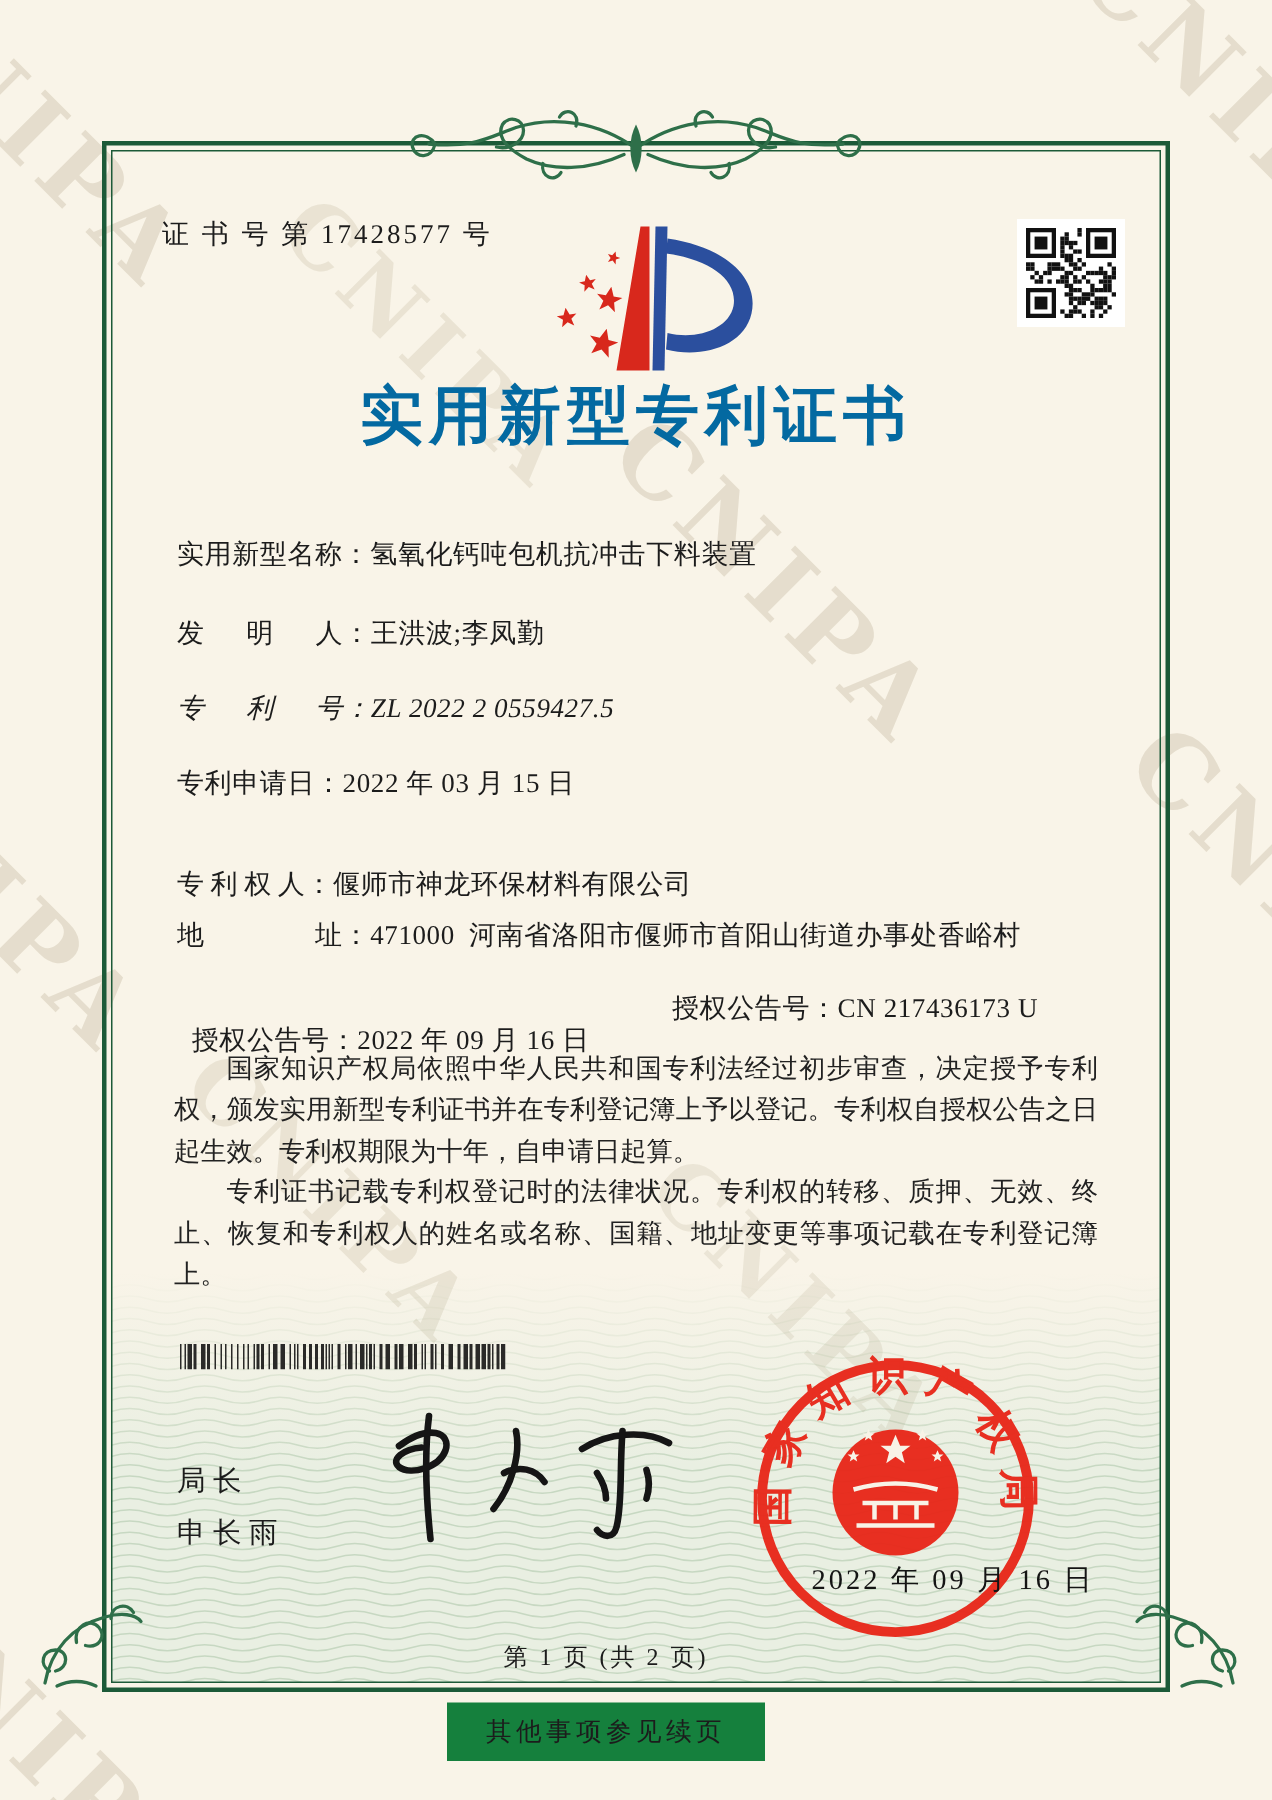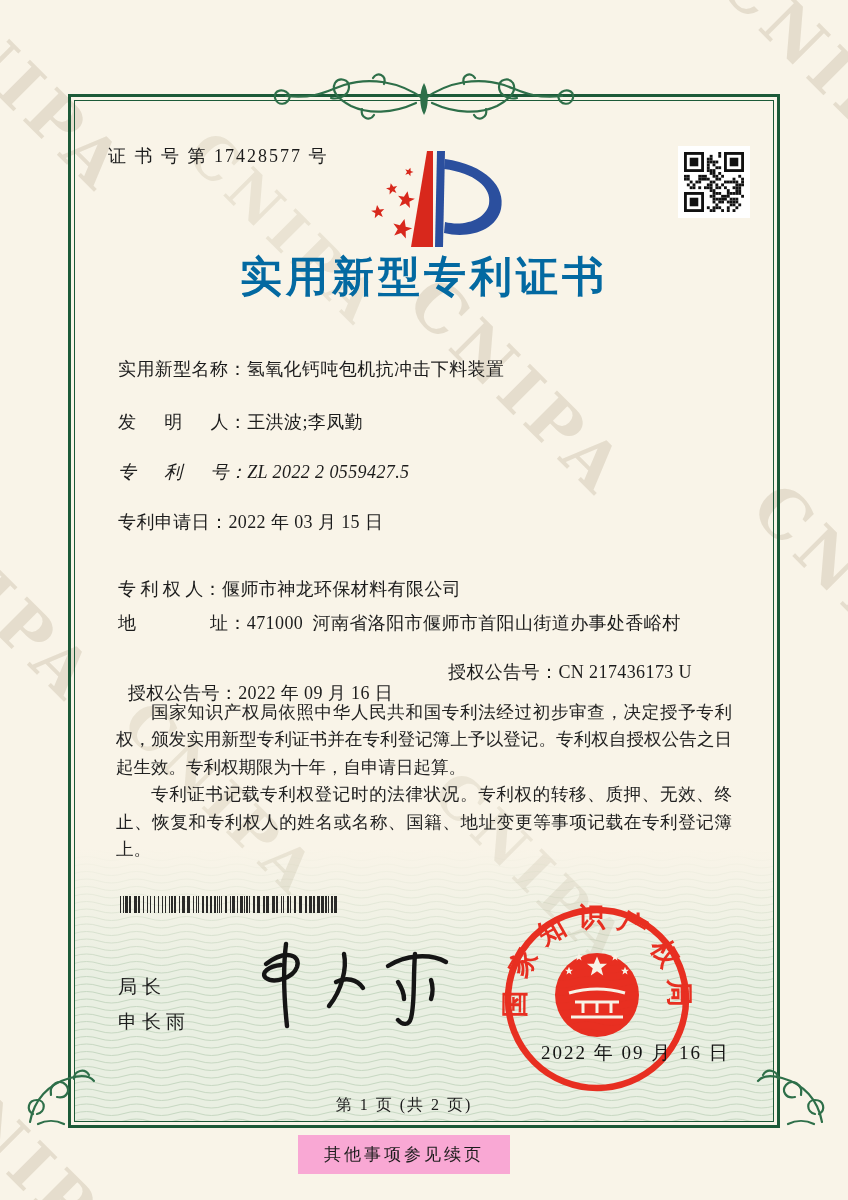--- a/index.html
+++ b/index.html
@@ -64,21 +64,21 @@
   .paras p{margin:0;text-indent:2em;}
   .barcode{position:absolute;left:120px;top:896px;z-index:6;}
   .signer-title{position:absolute;left:118px;top:974px;z-index:6;font-size:19px;letter-spacing:5px;}
   .signer-name{position:absolute;left:118px;top:1009px;z-index:6;font-size:19px;letter-spacing:5px;}
   .signature{position:absolute;left:248px;top:934px;z-index:7;}
   .seal{position:absolute;left:495px;top:897px;z-index:6;opacity:.96;}
   .seal-date{position:absolute;left:541px;top:1040px;z-index:7;font-size:19px;letter-spacing:2px;color:#141414;white-space:pre;}
   .page-no{position:absolute;left:404px;top:1095px;transform:translateX(-50%);z-index:6;font-size:16px;letter-spacing:2px;white-space:pre;}
   .cont-note{
     position:absolute;left:404px;top:1135px;transform:translateX(-50%);z-index:6;
-    background:#f9a8d4;padding:8px 26px;font-size:17px;letter-spacing:3px;white-space:nowrap;
+    background:#15803d;padding:8px 26px;font-size:17px;letter-spacing:3px;white-space:nowrap;
   }
 </style>
 </head>
 <body>
 
 <div class="watermark w1">CNIPA</div>
 <div class="watermark w2">CNIPA</div>
 <div class="watermark w3">CNIPA</div>
 <div class="watermark w4">CNIPA</div>
 <div class="watermark w5">CNIPA</div>

